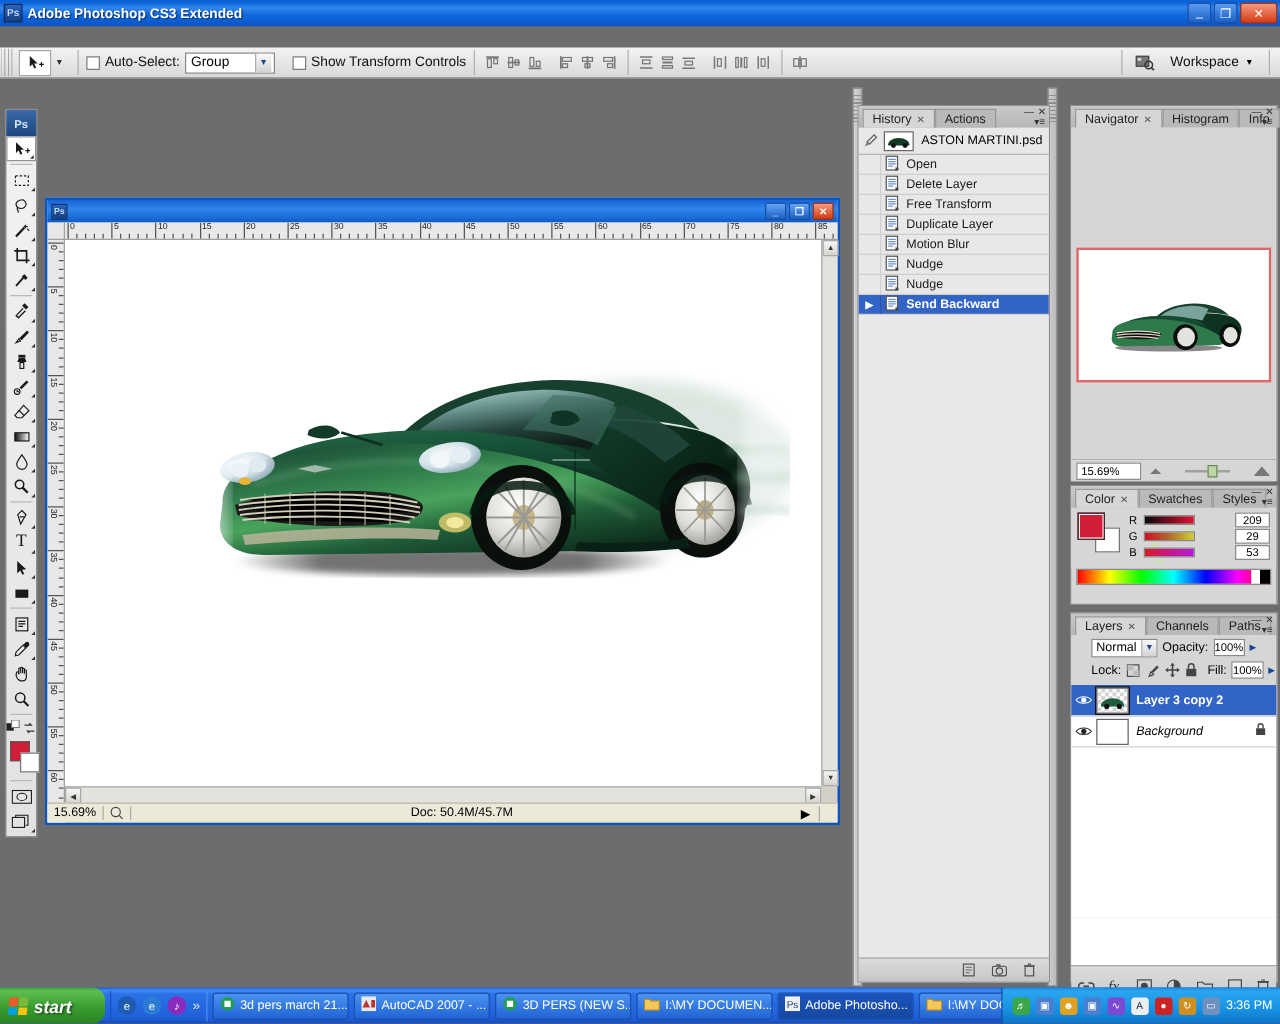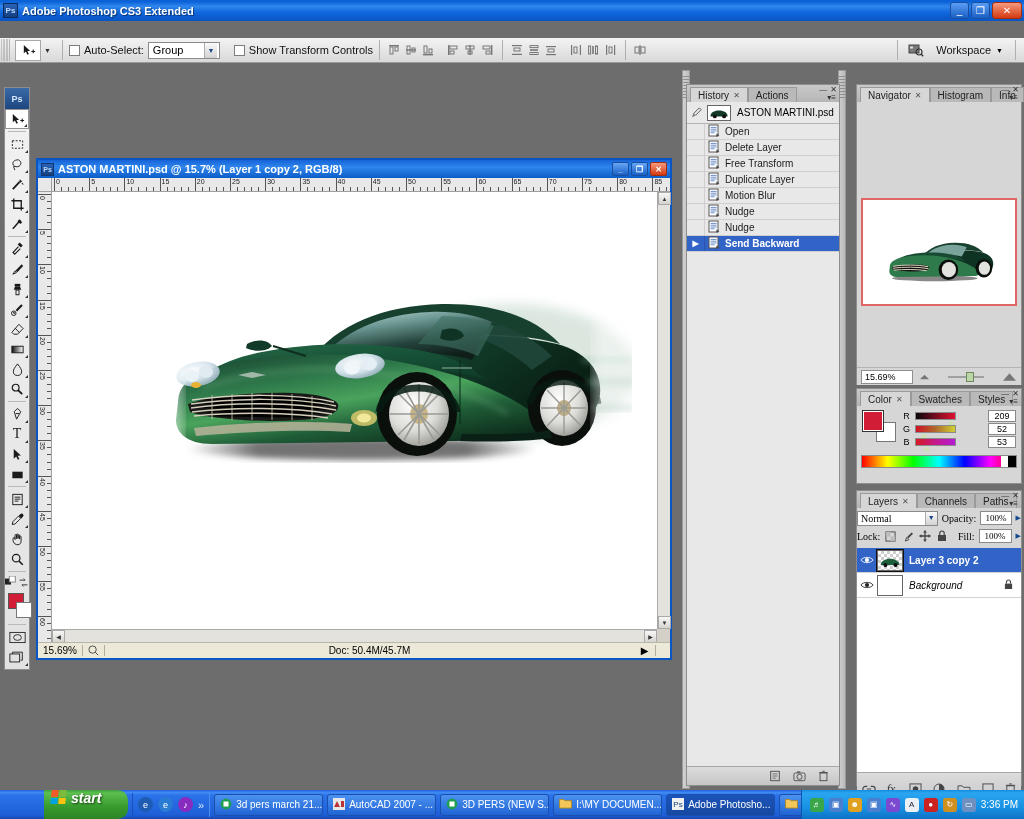--- a/index.html
+++ b/index.html
@@ -174,21 +174,21 @@
   .clr-lbl{ width:9px;font-size:9px;text-align:center; }
   .clr-ramp{ flex:1;height:8px;position:relative;border:1px solid #8a8a8a; }
   .clr-mark{ position:absolute;top:7px;width:0;height:0;border-left:4px solid transparent;
      border-right:4px solid transparent;border-bottom:5px solid #cde0b5; }
   .clr-val{ width:28px;height:12px;background:#fff;border:1px solid #8a8a8a;font-size:9px;
      display:flex;align-items:center;justify-content:center;margin-left:28px; }
   .clr-spectrum{ height:13px;margin:2px 4px 4px 4px;border:1px solid #8a8a8a;
      background:linear-gradient(to right,#ff0000,#ffff00,#00ff00,#00ffff,#0000ff,#ff00ff,#ff0000); position:relative;}
 
   
-  .lay-top{ background:#d6d6d6; padding:2px 0;font-family:Liberation Serif, serif; }
+  .lay-top{ background:#d6d6d6; padding:2px 16px; }
   .lay-line{ display:flex;align-items:center;gap:4px;height:16px;margin-bottom:2px;font-size:10px; }
   .lay-mode{ width:85px;height:15px;background:#fff;border:1px solid #8a8a8a;
      display:flex;align-items:center;justify-content:space-between;padding-left:3px;font-size:10px; }
   .lay-mode .arrow{ width:12px;height:13px;background:linear-gradient(to bottom,#fafafa,#d2d2d2);
      border-left:1px solid #adadad;display:flex;align-items:center;justify-content:center;font-size:7px;color:#16478f;}
   .lay-num{ width:33px;height:14px;background:#fff;border:1px solid #8a8a8a;font-size:9px;
      display:flex;align-items:center;justify-content:center; }
   .lock-ic{ width:13px;height:13px;display:flex;align-items:center;justify-content:center;font-size:9px;color:#333; }
   .lay-list{ background:#fff; }
   .lay-row{ display:flex;align-items:center;height:25px;border-bottom:1px solid #d2d2d2;font-size:10px; }
@@ -203,22 +203,22 @@
   .lay-foot{ height:33px;background:linear-gradient(to bottom,#dcdcdc,#c6c6c6);
      border-top:1px solid #a8a8a8;display:flex;align-items:center;justify-content:center;gap:11px;}
 
   
   .taskbar{ position:absolute; left:0; bottom:0; width:1024px; height:29px;
     background:linear-gradient(to bottom,#245edb 0%,#3f8cf3 9%,#2b72e8 18%,#1e5fd8 85%,#1749b5 100%);
     display:flex; align-items:center; }
   .startbtn{ height:29px; width:84px;
     background:linear-gradient(to bottom,#3fa23f 0%,#5cbf4e 10%,#399c2f 55%,#2b8424 100%);
     border-top-right-radius:10px; border-bottom-right-radius:10px;
-    display:flex;align-items:flex-start;gap:5px;padding-left:7px;color:#fff;
-    font-style:italic; font-weight:bold; font-size:14px; text-shadow:1px 1px 2px rgba(0,0,0,.6);margin-left:44px;}
+    display:flex;align-items:center;gap:5px;padding-left:7px;color:#fff;
+    font-style:italic; font-weight:bold; font-size:14px; text-shadow:1px 1px 2px rgba(0,0,0,.6);}
   .flag{ width:15px;height:14px;display:grid;grid-template-columns:1fr 1fr;grid-template-rows:1fr 1fr;gap:1px;transform:skewX(-6deg);}
   .quick{ display:flex;align-items:center;gap:5px;padding:0 5px;border-left:1px solid #1a4fc0;
      border-right:1px solid #4e8ff0; height:24px; margin-left:4px;}
   .qic{ width:15px;height:15px;border-radius:50%;display:flex;align-items:center;justify-content:center;font-size:9px;color:#fff;}
   .tbtn{ height:22px; width:109px; margin-left:4px; border-radius:3px;
     background:linear-gradient(to bottom,#4b92f0,#2064d4); border:1px solid #1b4fae;
     display:flex;align-items:center;gap:4px;padding-left:5px;color:#fff;font-size:10px;overflow:hidden;white-space:nowrap;}
   .tray{ position:absolute; right:0; top:0; height:29px; padding:0 6px 0 8px;
     background:linear-gradient(to bottom,#138ae0 0%,#2ba5ef 10%,#1792e4 60%,#0f72c4 100%);
     border-left:1px solid #0c57a8; display:flex;align-items:center;gap:5px;color:#fff;font-size:10px;}
@@ -569,21 +569,20 @@
           <rect x="1" y="3" width="11" height="9" fill="none" stroke="#1a1a1a"></rect>
           <path d="M4 3 V1 h11 v9 h-2" fill="none" stroke="#1a1a1a"></path>
         </svg>
         <i class="tri"></i>
       </div>
   </div>
 
   <div class="docwin">
     <div class="doc-title">
       <div class="ic">Ps</div>
-      <span>ASTON MARTINI.psd @ 15.7% (Layer 1 copy 2, RGB/8)</span>
       <div class="dbtns">
         <div class="dbtn">_</div>
         <div class="dbtn">❐</div>
         <div class="dbtn close">✕</div>
       </div>
     </div>
 
     <div class="ruler-corner"></div>
     <div class="ruler-h" id="rulerH">
         <i class="tick" style="left: 2px; top: 0px; width: 1px; height: 13px;"></i>
@@ -1179,21 +1178,21 @@
           <span class="clr-ramp" style="background:linear-gradient(to right,#07070c,#e01232);">
             <i class="clr-mark" style="left:80%"></i>
             </span>
           <span class="clr-val">209</span>
         </div>
         <div class="clr-row">
           <span class="clr-lbl">G</span>
           <span class="clr-ramp" style="background:linear-gradient(to right,#cf1024,#b06a2e,#cfd033);">
             <i class="clr-mark" style="left:10%"></i>
             </span>
-          <span class="clr-val">52</span>
+          <span class="clr-val">29</span>
         </div>
         <div class="clr-row">
           <span class="clr-lbl">B</span>
           <span class="clr-ramp" style="background:linear-gradient(to right,#d61b22,#c5188a,#b51ad6);">
             <i class="clr-mark" style="left:19%"></i>
             </span>
           <span class="clr-val">53</span>
         </div>
       </div>
     </div>

